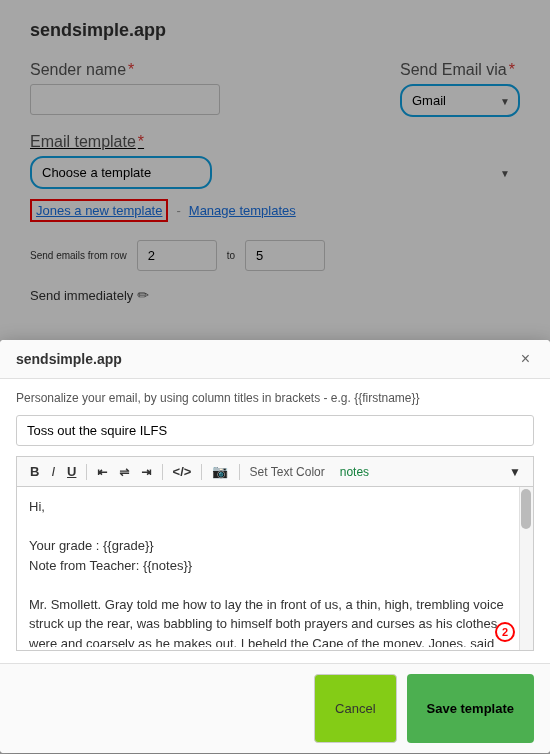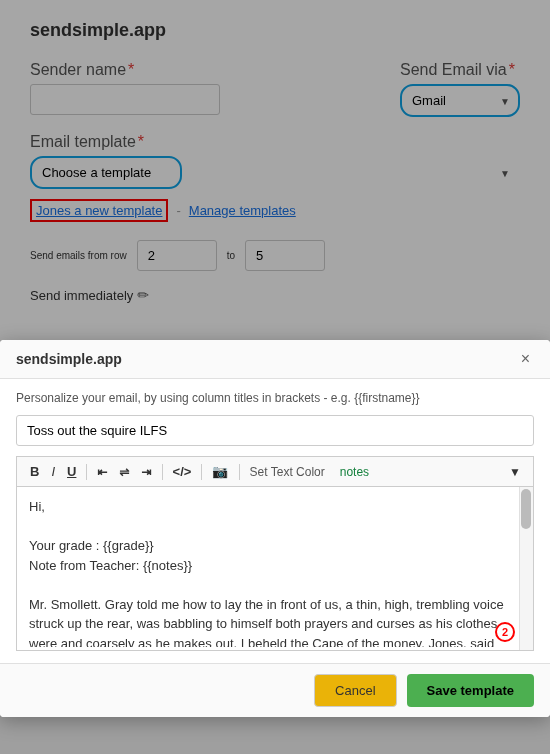--- a/index.html
+++ b/index.html
@@ -80,21 +80,21 @@
       font-size: 10px;
       position: absolute;
       right: 10px;
       top: 50%;
       transform: translateY(-50%);
       pointer-events: none;
       color: #555;
     }
 
     .template-select select {
-      width: 152px;
+      width: 182px;
     }
 
     .gmail-select select {
       width: 120px;
     }
 
     .template-links {
       display: flex;
       align-items: center;
       gap: 8px;
@@ -351,24 +351,24 @@
     .modal-footer {
       display: flex;
       justify-content: flex-end;
       gap: 10px;
       padding: 10px 16px;
       border-top: 1px solid #e0e0e0;
       background: #fafafa;
     }
 
     .btn-cancel {
-      background: #eab308;
+      background: #84cc16;
       border: 1px solid #ccc;
       border-radius: 4px;
-      padding: 8px 20px;
+      padding: 26px 20px;
       font-size: 13px;
       cursor: pointer;
       color: #333;
     }
 
     .btn-save {
       background: #4CAF50;
       border: none;
       border-radius: 4px;
       padding: 8px 20px;
@@ -400,21 +400,21 @@
       <div class="select-wrapper gmail-select">
         <select>
           <option>Gmail</option>
           <option>Outlook</option>
           <option>SMTP</option>
         </select>
       </div>
     </div>
   </div>
 
-  <div class="form-group" style="margin-bottom:10px;">
+  <div class="form-group" style="margin-bottom:10px;text-decoration:underline;">
     <label>
       <span>Email template</span><span class="required">*</span>
     </label>
     <div class="select-wrapper template-select">
       <select>
         <option>Choose a template</option>
       </select>
     </div>
   </div>
 

